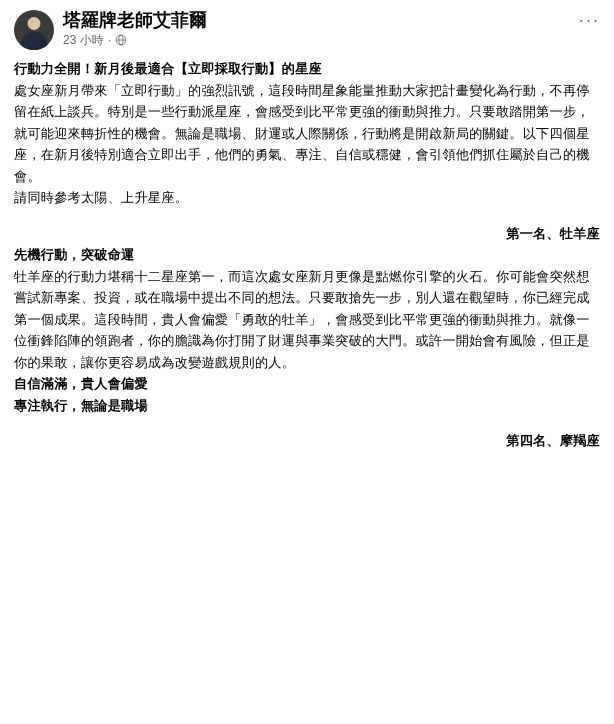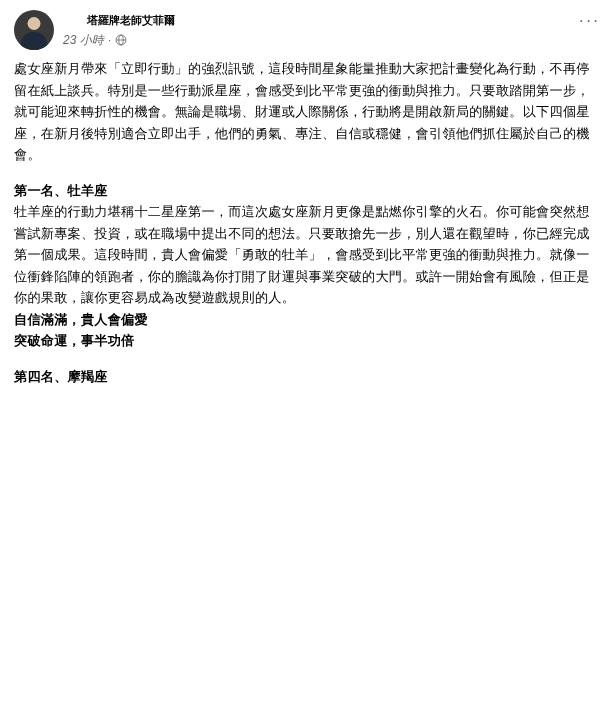--- a/index.html
+++ b/index.html
@@ -53,34 +53,32 @@
     background: #1f2b3a;
   }
   .header-text {
     margin-left: 9px;
     display: flex;
     flex-direction: column;
     justify-content: center;
     padding-top: 1px;
   }
   .page-name {
-    font-size: 11px;
+    font-size: 18px;
     font-weight: bold;
     line-height: 19px;
     color: #050505;
-    margin-left: 24px;
   }
   .meta-row {
     display: flex;
     align-items: center;
     font-size: 12px;
     color: #65676b;
     line-height: 16px;
     margin-top: 2px;
-    font-style: italic;
   }
   .meta-row .dot {
     margin: 0 4px;
     font-size: 11px;
   }
   .globe-icon {
     display: inline-block;
     width: 12px;
     height: 12px;
     vertical-align: -2px;
@@ -99,20 +97,21 @@
     font-size: 13.2px;
     line-height: 21.5px;
     color: #050505;
     letter-spacing: 0.2px;
   }
   .post-body p {
     margin: 0;
   }
   .post-body p.spacer-before {
     margin-top: 14px;
+    text-align: right;
   }
   .post-body p.title {
     font-weight: bold;
   }
   .post-body p.heading {
     font-weight: bold;
   }
 </style>
 </head>
 <body>
@@ -135,21 +134,24 @@
             <ellipse cx="8" cy="8" rx="2.9" ry="6.6" stroke="#65676b" stroke-width="1.1" fill="none"></ellipse>
             <line x1="1.6" y1="8" x2="14.4" y2="8" stroke="#65676b" stroke-width="1.1"></line>
           </svg>
         </span>
       </div>
     </div>
     <div class="more-btn">···</div>
   </div>
 
   <div class="post-body">
+      <p class="title">行動力全開！新月後最適合【立即採取行動】的星座</p>
       <p class="body">處女座新月帶來「立即行動」的強烈訊號，這段時間星象能量推動大家把計畫變化為行動，不再停留在紙上談兵。特別是一些行動派星座，會感受到比平常更強的衝動與推力。只要敢踏開第一步，就可能迎來轉折性的機會。無論是職場、財運或人際關係，行動將是開啟新局的關鍵。以下四個星座，在新月後特別適合立即出手，他們的勇氣、專注、自信或穩健，會引領他們抓住屬於自己的機會。</p>
+      <p class="body">請同時參考太陽、上升星座。</p>
       <p class="heading spacer-before">第一名、牡羊座</p>
+      <p class="heading">先機行動，突破命運</p>
       <p class="body">牡羊座的行動力堪稱十二星座第一，而這次處女座新月更像是點燃你引擎的火石。你可能會突然想嘗試新專案、投資，或在職場中提出不同的想法。只要敢搶先一步，別人還在觀望時，你已經完成第一個成果。這段時間，貴人會偏愛「勇敢的牡羊」，會感受到比平常更強的衝動與推力。就像一位衝鋒陷陣的領跑者，你的膽識為你打開了財運與事業突破的大門。或許一開始會有風險，但正是你的果敢，讓你更容易成為改變遊戲規則的人。</p>
       <p class="heading">自信滿滿，貴人會偏愛</p>
-      <p class="heading">突破命運，事半功倍</p>
+      <p class="heading">專注執行，無論是職場</p>
       <p class="heading spacer-before">第四名、摩羯座</p>
     </div>
 
 </div>
 
 </body></html>

